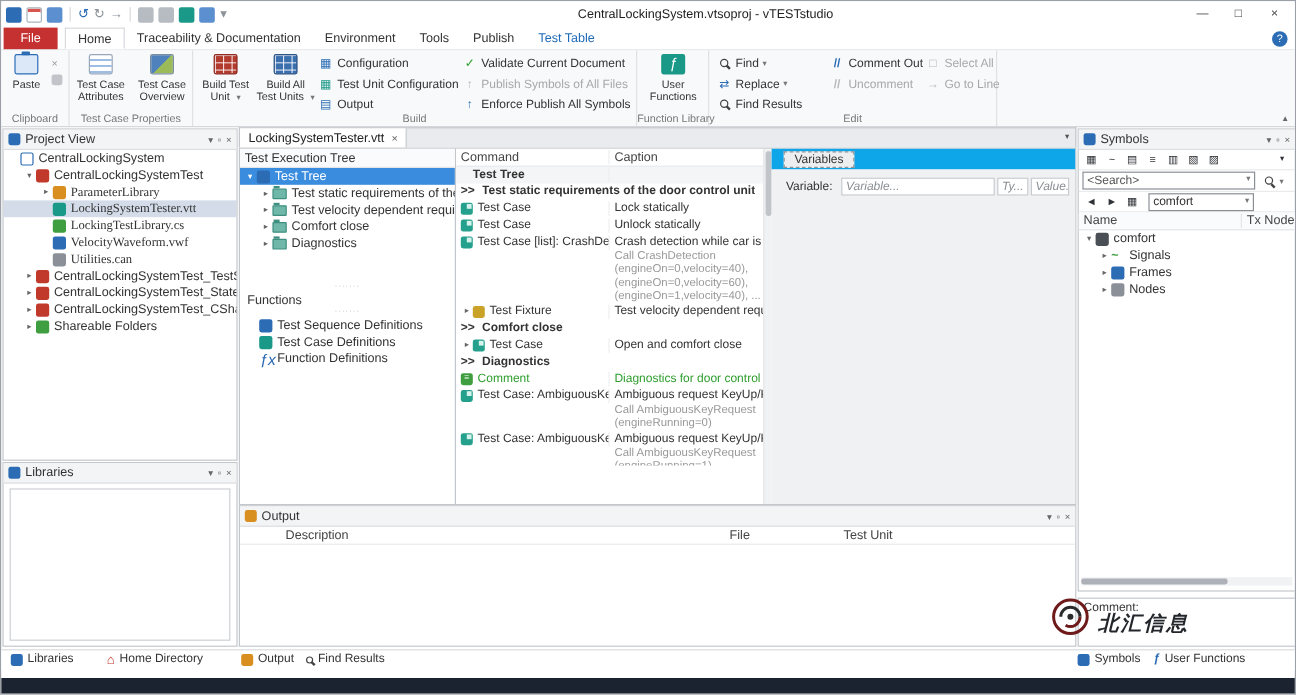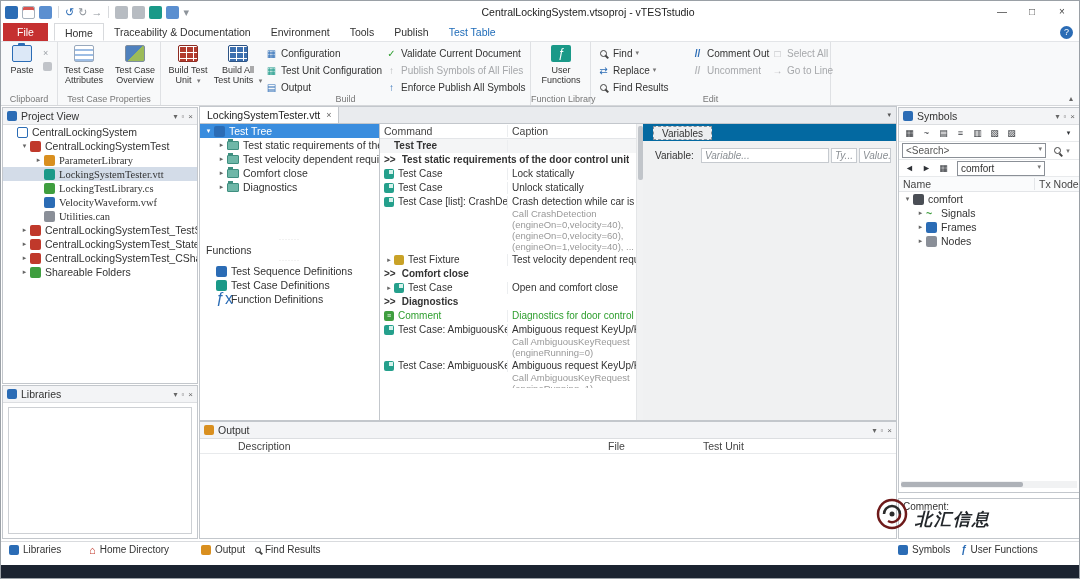--- a/index.html
+++ b/index.html
@@ -97,21 +97,21 @@
   .tc-ic::after { content:""; position:absolute; right:1px; top:1px; width:4px; height:4px; background:#d6f2ec; }
   .cm-ic { width:10px; height:10px; background:#3f9e3f; border-radius:2px; margin:1px 4px 0 0; flex:none; color:#fff; font-size:7px; line-height:10px; text-align:center; }
   .fx-ic { width:10px; height:10px; background:#c9a227; border-radius:2px; margin:1px 4px 0 0; flex:none; }
   .sub { color:#999; font-size:9.5px; line-height:11px; }
   .green { color:#2e9e2e; }
   
   .vscroll { position:absolute; left:436px; top:0; width:7px; height:296px; background:#f1f2f3; border-left:1px solid #e4e6e8; }
   .vthumb { position:absolute; left:1px; top:2px; width:5px; height:54px; background:#c1c5ca; border-radius:2px; }
   
   .varform { position:absolute; left:443px; top:0; width:253px; height:296px; background:#f0f1f2; }
-  .varband { height:17px; background:#0369a1; position:relative; }
+  .varband { height:17px; background:#0ea5e9; position:relative; }
   .vartitle { position:absolute; left:10px; top:2px; padding:0 8px; border:1px dashed #8d939a; font-size:10px; color:#333; height:14px; line-height:13px; background:#eceef0; }
   .varrow { position:absolute; left:0; top:24px; width:100%; height:16px; font-size:10px; color:#333; }
   .varlabel { position:absolute; left:12px; top:2px; }
   .varfield { position:absolute; top:0; height:15px; background:#fff; border:1px solid #c6cacf; font-size:10px; font-style:italic; color:#8a8f94; padding:1px 0 0 3px; overflow:hidden; white-space:nowrap; }
   
   .outcols { position:relative; height:15px; border-bottom:1px solid #e8eaec; font-size:10.5px; color:#444; }
   .outcols span { position:absolute; top:1px; }
   
   .sym-toolbar { height:17px; display:flex; align-items:center; gap:2px; padding:0 3px; border-bottom:1px solid #e8eaec; }
   .sic-box { width:15px; height:14px; text-align:center; font-size:9px; line-height:14px; color:#2f3237; }
@@ -366,20 +366,21 @@
     <div class="doctab">
       <span>LockingSystemTester.vtt</span>
       <span class="x">×</span>
     </div>
     <span class="strip-dd">▾</span>
   </div>
 
   <div class="doc-area">
 
     <div class="exec-tree">
+      <div class="colhead">Test Execution Tree</div>
       <div class="tree-row lv0 sel-strong">
         <span class="exp">▾</span>
           <span class="fi c-blue"></span>
           <span>Test Tree</span>
       </div>
       <div class="tree-row lv1">
         <span class="exp">▸</span>
           <span class="fold"></span>
           <span>Test static requirements of the...</span>
       </div>
@@ -404,21 +405,21 @@
         <div class="grip">·······</div>
         <div class="tree-row lv1">
           <span class="fi c-blue"></span>
             <span>Test Sequence Definitions</span>
         </div>
         <div class="tree-row lv1">
           <span class="fi c-teal"></span>
             <span>Test Case Definitions</span>
         </div>
         <div class="tree-row lv1">
-          <span style="width:15px;color:#2b6cb5;font-size:16px;flex:none;">ƒx</span>
+          <span style="width:15px;color:#2b6cb5;font-style:italic;font-size:13px;flex:none;">ƒx</span>
             <span>Function Definitions</span>
         </div>
       </div>
     </div>
 
     <div class="ttable">
       <div class="tt-head">
         <div class="cell-cmd">Command</div>
         <div class="cell-cap">Caption</div>
       </div>

